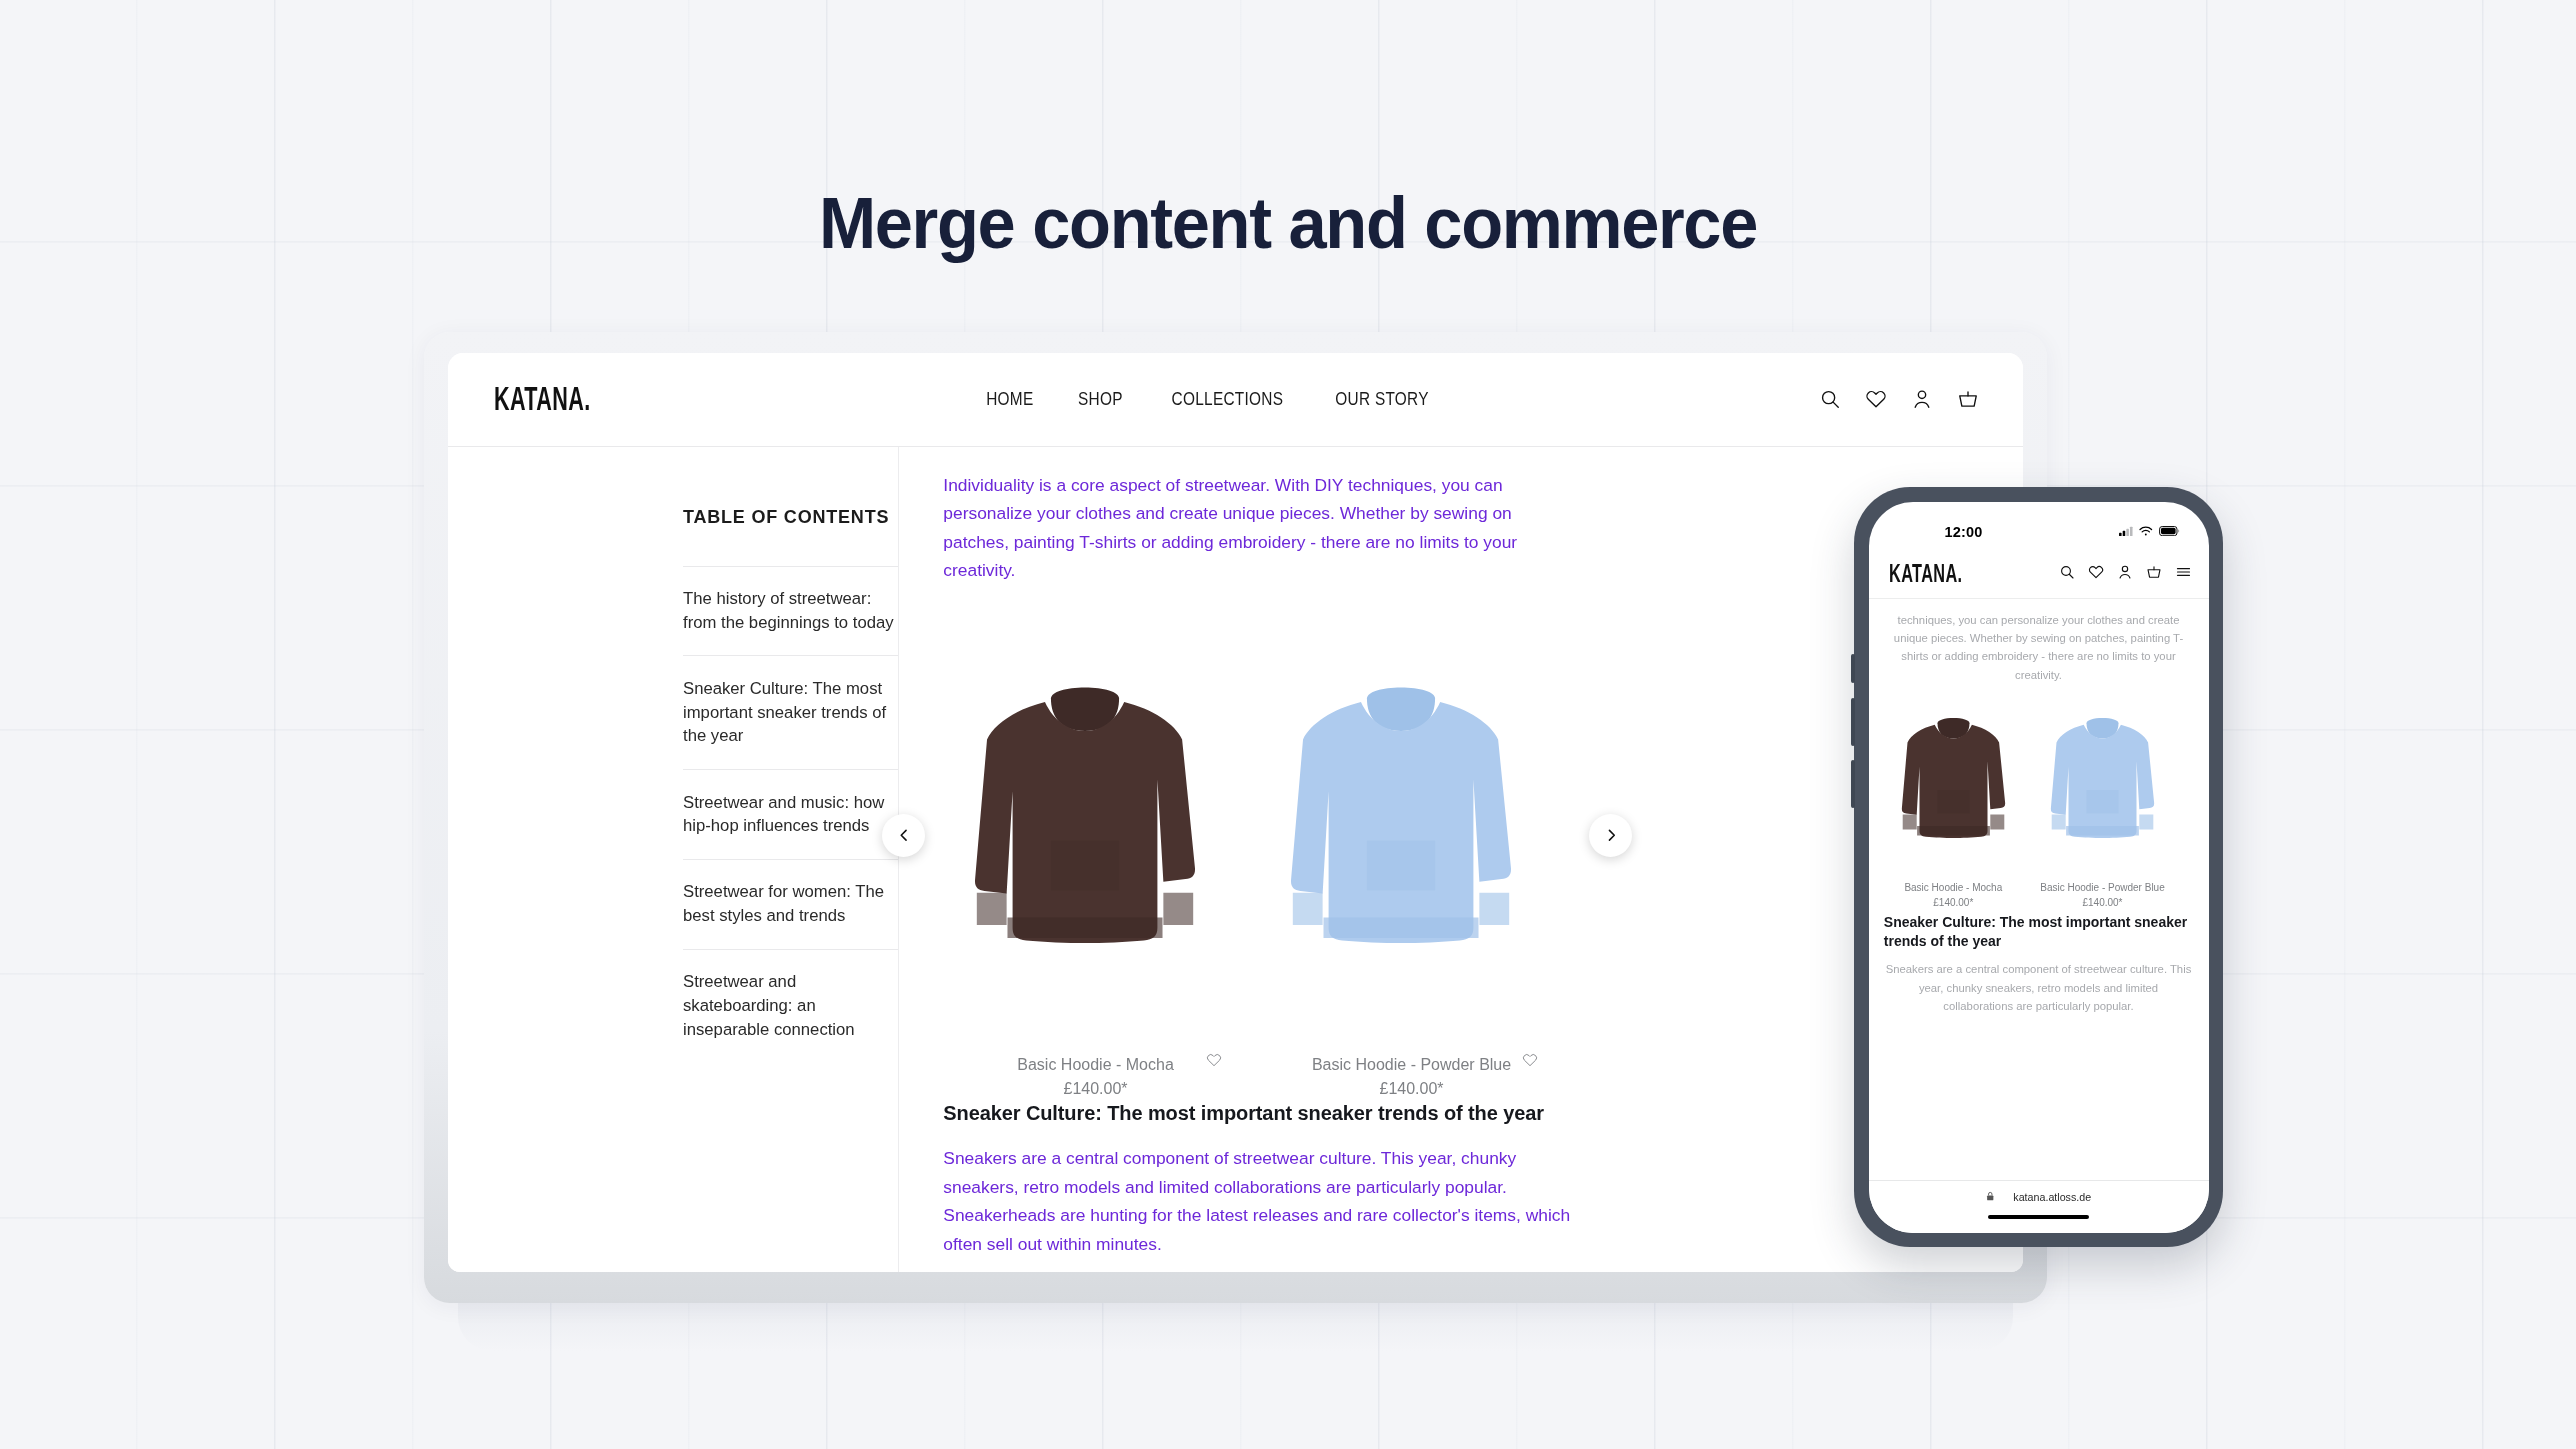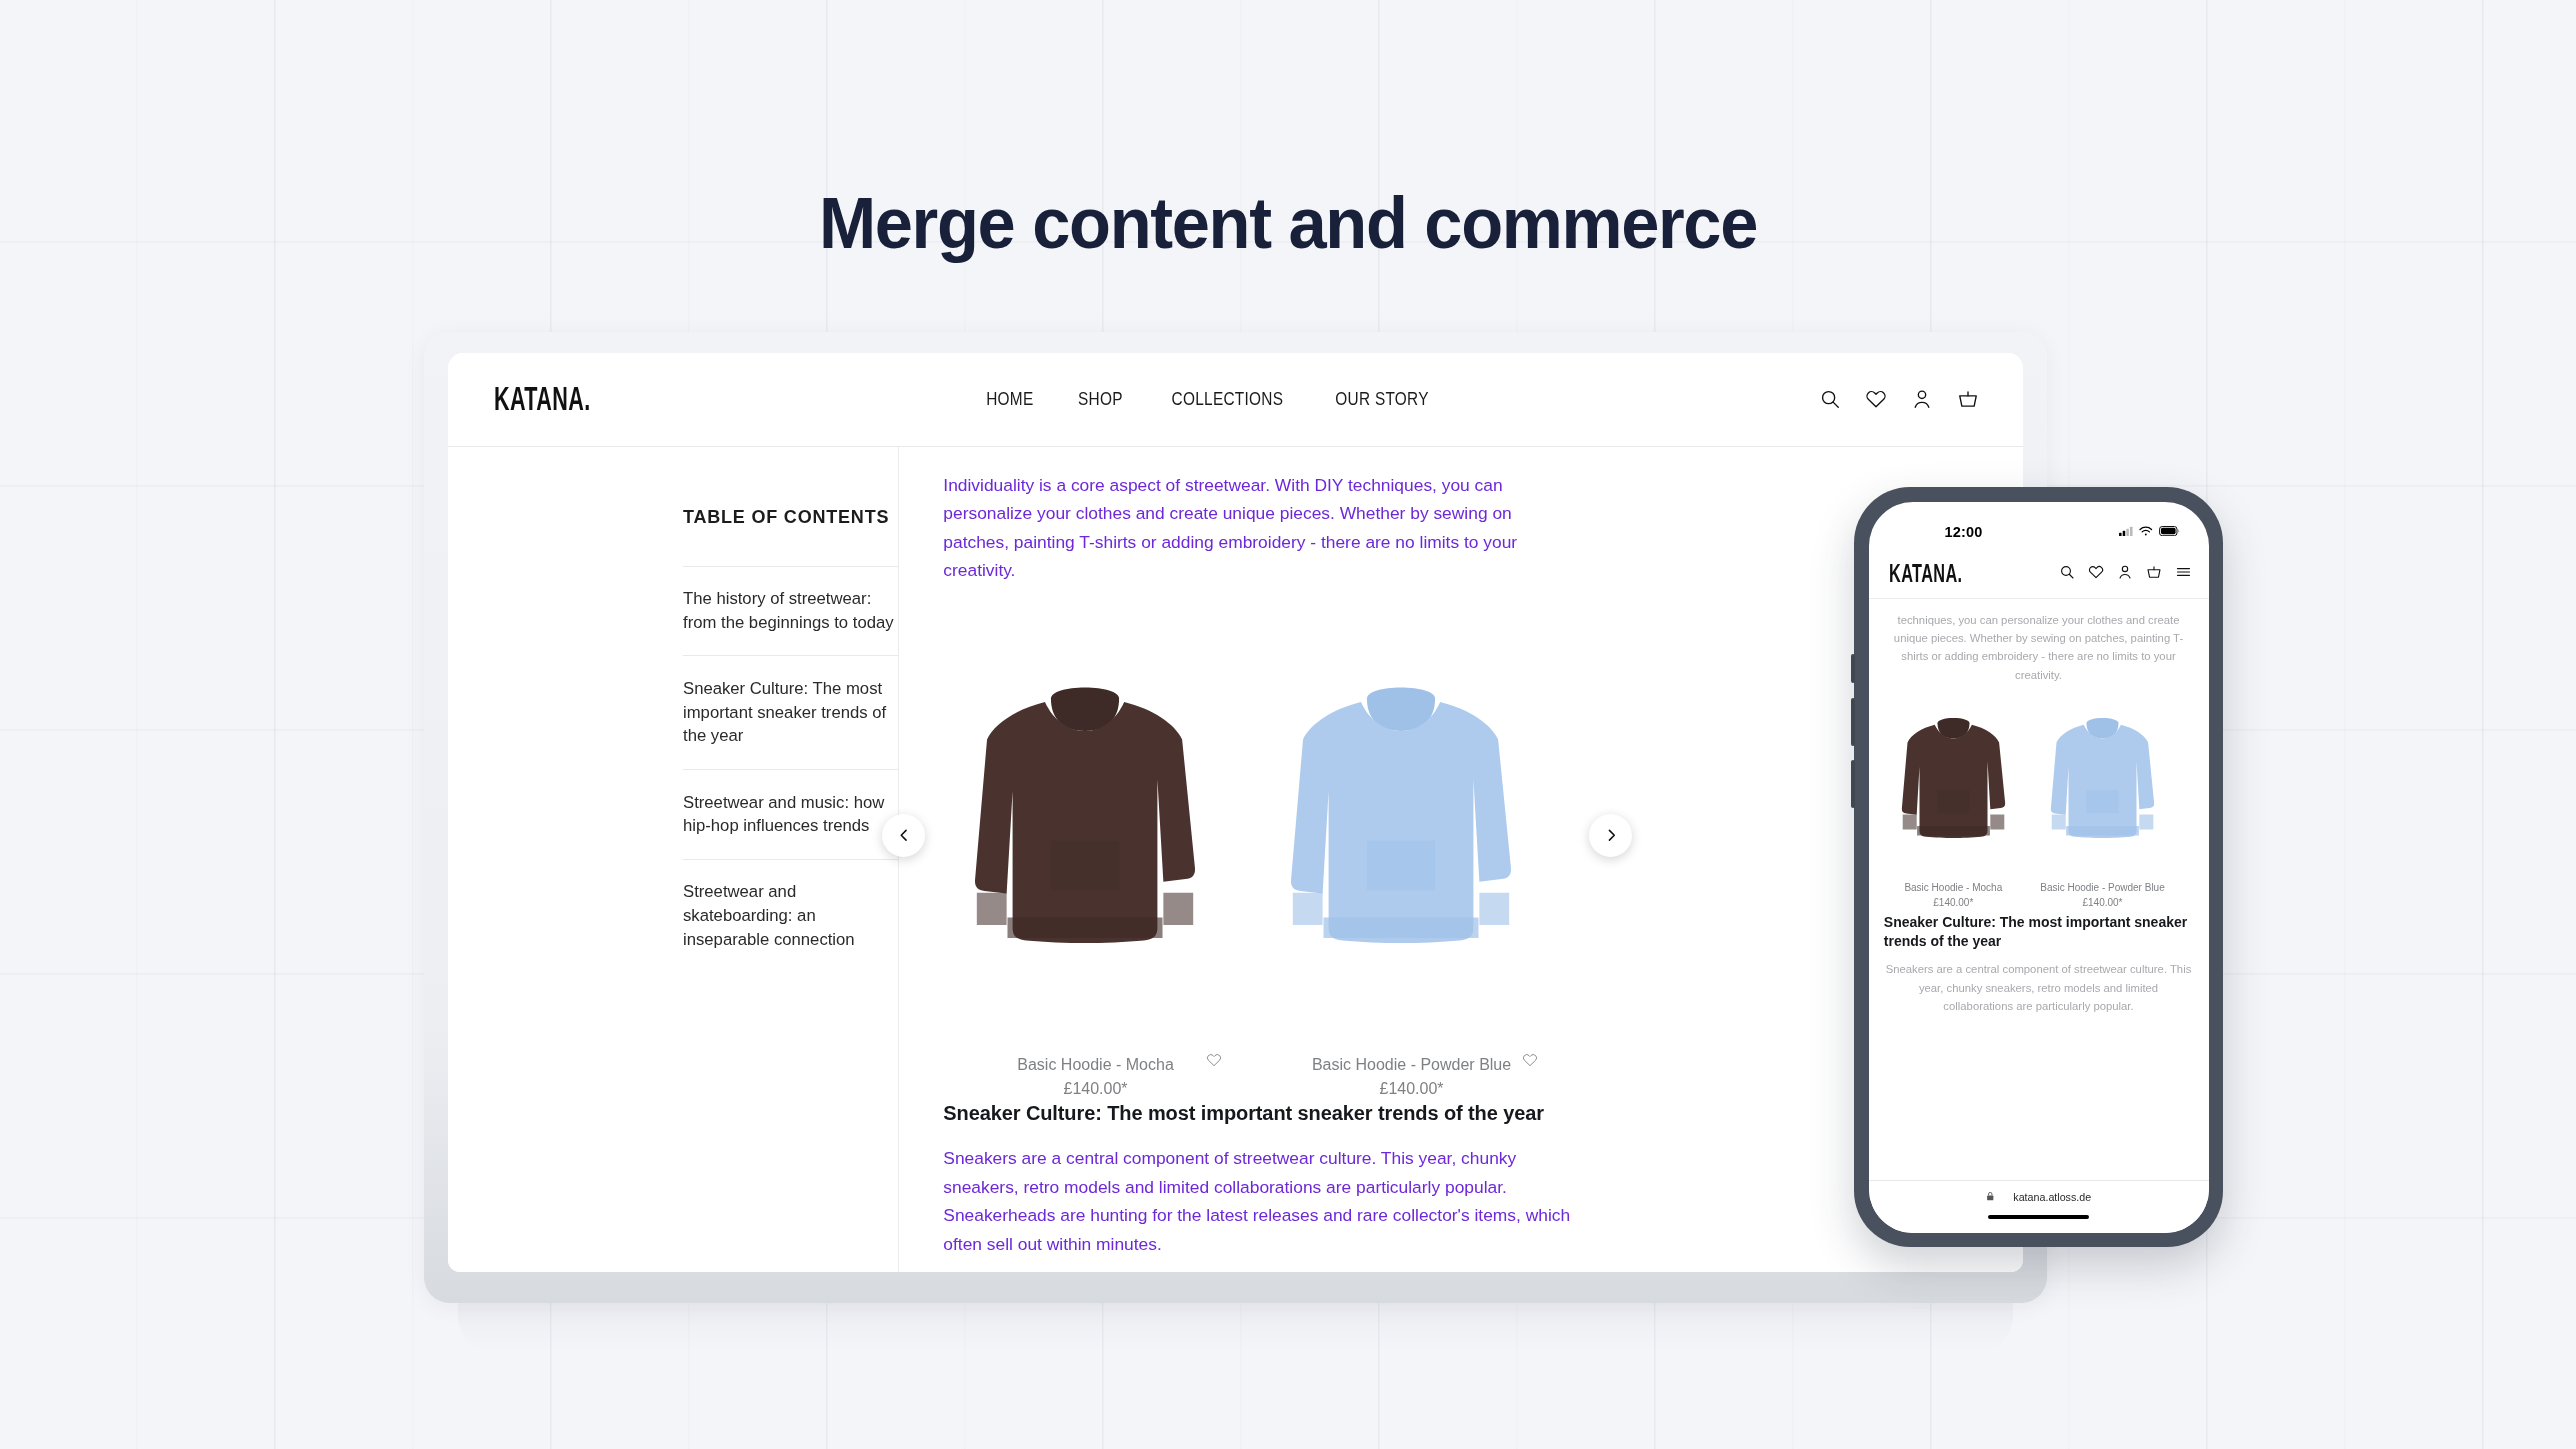--- a/index.html
+++ b/index.html
@@ -400,20 +400,21 @@
     </div>
 
     <div id="page-body">
 
       <aside id="toc-col">
         <div id="toc-inner">
           <div id="toc-title">TABLE OF CONTENTS</div>
           <div class="toc-item">The history of streetwear: from the beginnings to today</div>
           <div class="toc-item">Sneaker Culture: The most important sneaker trends of the year</div>
           <div class="toc-item">Streetwear and music: how hip-hop influences trends</div>
+          <div class="toc-item">Streetwear for women: The best styles and trends</div>
           <div class="toc-item">Streetwear and skateboarding: an inseparable connection</div>
         </div>
       </aside>
 
       <main id="content-col">
         <div id="content-inner">
 
           <p class="body-p">Individuality is a core aspect of streetwear. With DIY techniques, you can personalize your clothes and create unique pieces. Whether by sewing on patches, painting T-shirts or adding embroidery - there are no limits to your creativity.</p>
 
           <div id="carousel">

